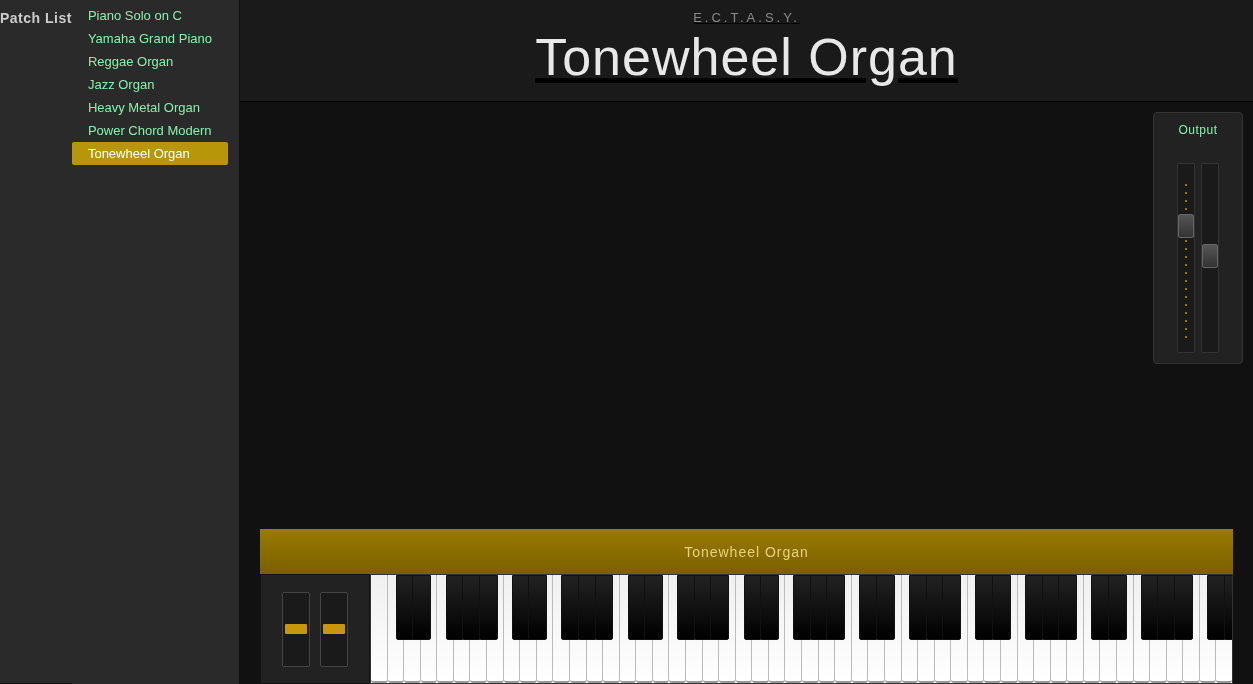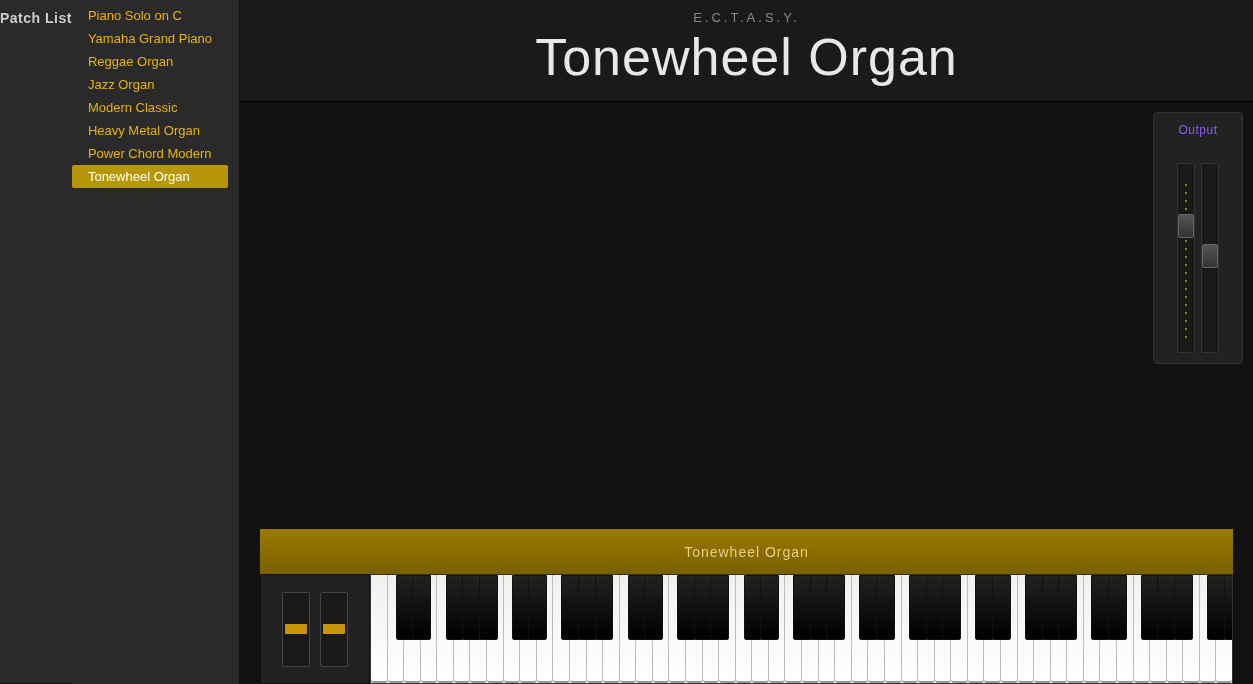--- a/index.html
+++ b/index.html
@@ -33,38 +33,39 @@
     }
 
     #patch-list {
       list-style: none;
       padding: 4px 0;
     }
 
     #patch-list li {
       padding: 4px 16px;
       font-size: 13px;
-      color: #eab308;
+      color: #86efac;
       cursor: pointer;
       white-space: nowrap;
     }
 
     #patch-list li.selected {
       background: #b8960a;
       color: #fff;
       border-radius: 2px;
     }
 
     
     #main {
       flex: 1;
       display: flex;
       flex-direction: column;
       background: #111;
       position: relative;
+      text-decoration: underline;
     }
 
     
     #header {
       background: #1a1a1a;
       border-bottom: 1px solid #000;
       padding: 10px 20px 14px 20px;
       display: flex;
       flex-direction: column;
       align-items: center;
@@ -100,21 +101,21 @@
       border: 1px solid #333;
       border-radius: 4px;
       padding: 10px 8px 10px 8px;
       width: 90px;
       display: flex;
       flex-direction: column;
       align-items: center;
     }
 
     #output-label {
-      color: #8b5cf6;
+      color: #86efac;
       font-size: 12px;
       margin-bottom: 16px;
       letter-spacing: 0.5px;
     }
 
     #sliders-container {
       display: flex;
       gap: 6px;
       align-items: flex-end;
       height: 200px;
@@ -277,21 +278,20 @@
 </head>
 <body>
 
 <div id="sidebar">
   <div id="patch-list-title">Patch List</div>
   <ul id="patch-list">
   <li>Piano Solo on C</li>
       <li>Yamaha Grand Piano</li>
       <li>Reggae Organ</li>
       <li>Jazz Organ</li>
-      <li>Modern Classic</li>
       <li>Heavy Metal Organ</li>
       <li>Power Chord Modern</li>
       <li class="selected">Tonewheel Organ</li>
     </ul>
 </div>
 
 <div id="main">
 
   <div id="header">
     <div id="app-title">E.C.T.A.S.Y.</div>

